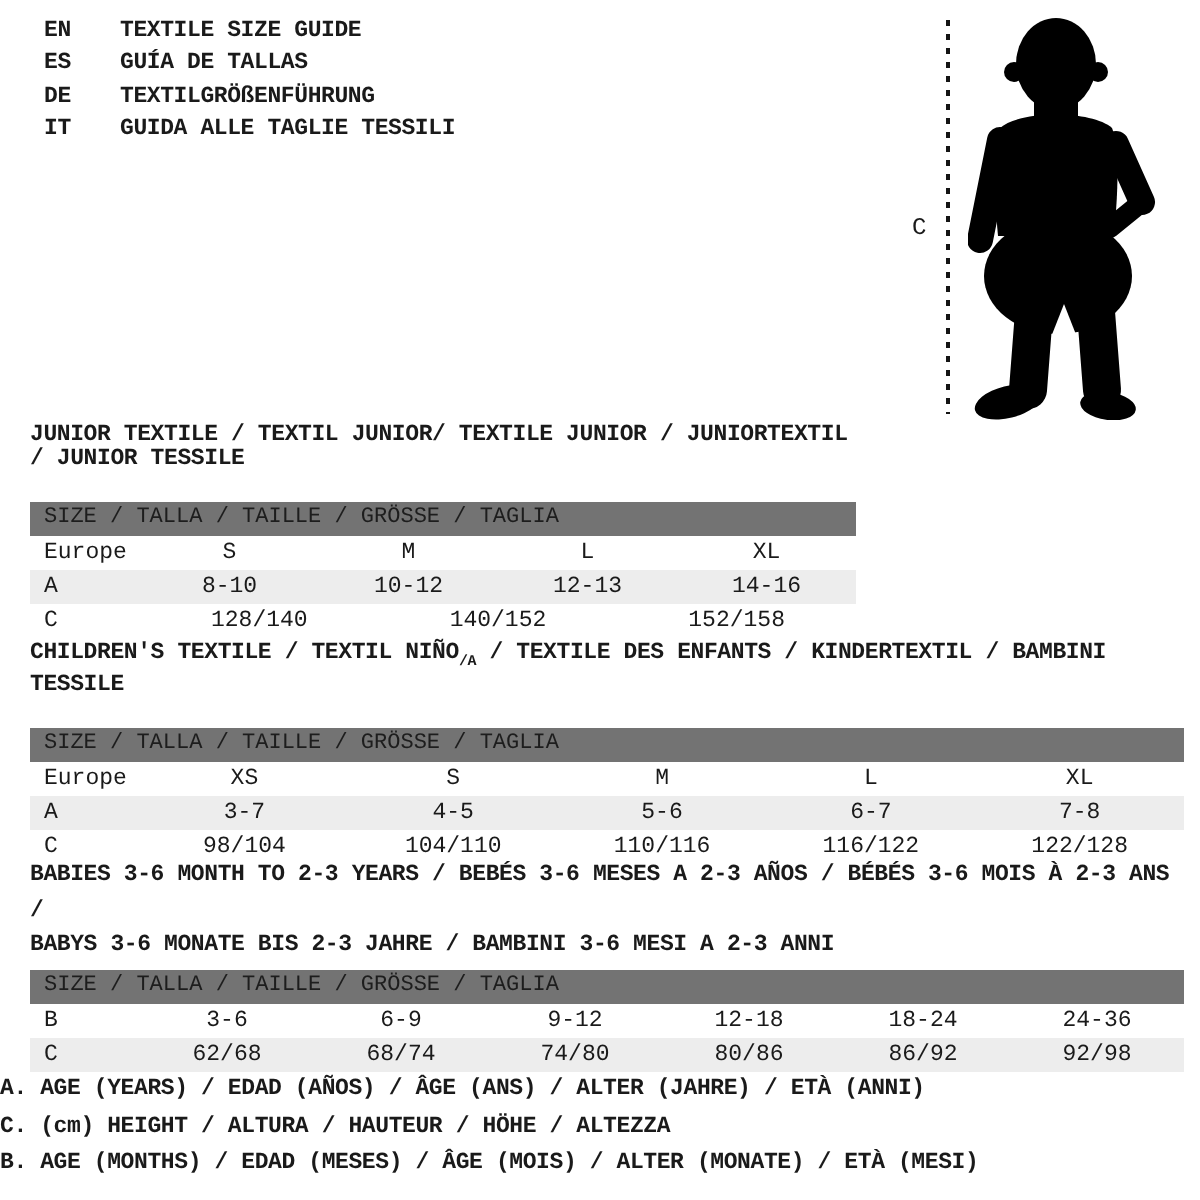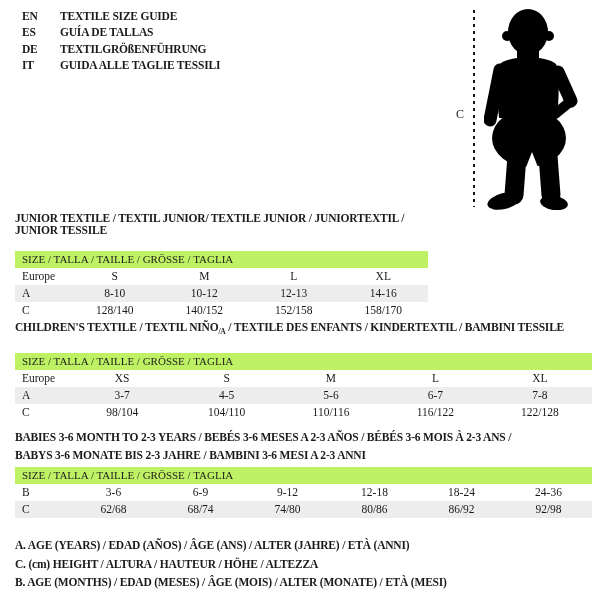--- a/index.html
+++ b/index.html
@@ -1,18 +1,18 @@
 <!DOCTYPE html>
 <html><head>
 <meta charset="utf-8">
 <style>
   html,body{margin:0;padding:0;background:#fff;}
   .page{
     position:relative;width:600px;height:600px;background:#ffffff;
-    font-family:Liberation Serif, serif;color:#1a1a1a;overflow:hidden;
+    font-family:Liberation Mono, monospace;color:#1a1a1a;overflow:hidden;
   }
   
   .lang-block{position:absolute;left:22px;top:8px;font-size:11.5px;font-weight:bold;line-height:16.4px;letter-spacing:-0.2px;}
   .lang-row{display:flex;}
   .lang-code{width:38px;}
   
   .measure-line{
     position:absolute;left:473px;top:10px;width:2px;height:197px;
     background:repeating-linear-gradient(to bottom,#141414 0 3px,transparent 3px 7px);
   }
@@ -21,27 +21,27 @@
   
   .section{position:absolute;left:15px;}
   .sec1{top:212px;width:413px;}
   .sec2{top:321px;width:577px;}
   .sec3{top:429px;width:577px;}
   .sec-title{font-size:11.5px;font-weight:bold;letter-spacing:-0.2px;line-height:12px;}
   .sec3 .sec-title{line-height:17.5px;}
   .sec-title sub{font-size:7.5px;}
   .sizetable{margin-top:15px;}
   .sec3 .sizetable{margin-top:3px;}
-  .thead{height:17px;line-height:17px;background:#bef264;padding-left:7px;font-size:11px;color:#1d1d1d;}
-  .trow{display:flex;height:17px;line-height:17px;font-size:11.5px;justify-content:flex-end;}
+  .thead{height:17px;line-height:17px;background:#737373;padding-left:7px;font-size:11px;color:#1d1d1d;}
+  .trow{display:flex;height:17px;line-height:17px;font-size:11.5px;}
   .trow.shaded{background:#ededed;}
   .tlabel{width:55px;padding-left:7px;box-sizing:border-box;}
   .tcell{flex:1;text-align:center;}
   
-  .footnotes{position:absolute;left:15px;top:536px;font-size:11.5px;font-weight:bold;line-height:18.5px;letter-spacing:-0.2px;}
+  .footnotes{position:absolute;left:0;top:536px;font-size:11.5px;font-weight:bold;line-height:18.5px;letter-spacing:-0.2px;}
 </style>
 </head>
 <body>
 
 <div class="page">
 
   <div class="lang-block">
     <div class="lang-row">
       <span class="lang-code">EN</span>
       <span class="lang-title">TEXTILE SIZE GUIDE</span>
@@ -101,21 +101,20 @@
         <span class="tcell">8-10</span>
         <span class="tcell">10-12</span>
         <span class="tcell">12-13</span>
         <span class="tcell">14-16</span>
       </div>
       <div class="trow">
         <span class="tlabel">C</span>
         <span class="tcell">128/140</span>
         <span class="tcell">140/152</span>
         <span class="tcell">152/158</span>
-        <span class="tcell">158/170</span>
       </div>
     </div>
   </div>
 
   <div class="section sec2">
     <div class="sec-title"><span>CHILDREN'S TEXTILE / TEXTIL NIÑO</span><sub>/A</sub><span> / TEXTILE DES ENFANTS / KINDERTEXTIL / BAMBINI TESSILE</span></div>
     <div class="sizetable">
       <div class="thead">SIZE / TALLA / TAILLE / GRÖSSE / TAGLIA</div>
       <div class="trow">
         <span class="tlabel">Europe</span>

